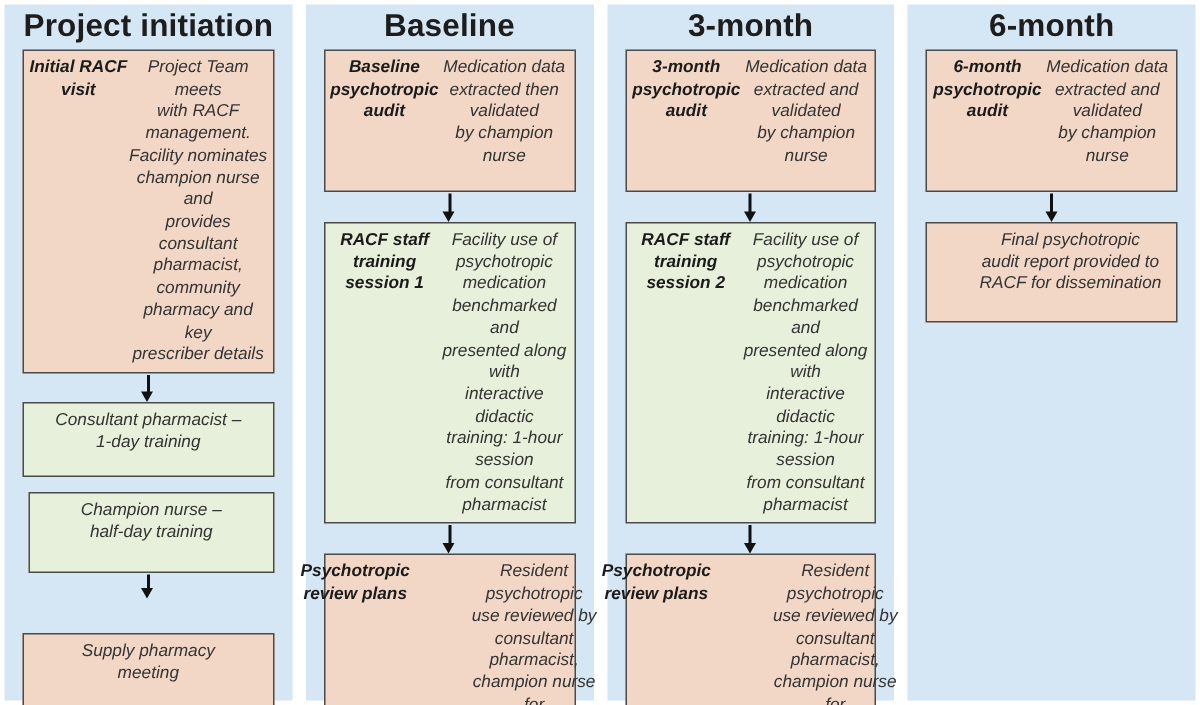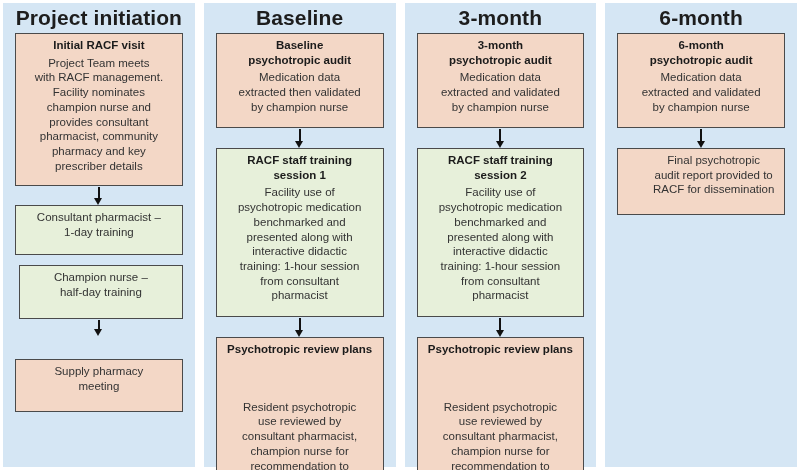--- a/index.html
+++ b/index.html
@@ -33,23 +33,25 @@
     font-weight: 600;
     color: #1d1d1d;
     letter-spacing: 0.1px;
   }
   .box {
     box-sizing: border-box;
     margin: 0 12px;
     border: 1.5px solid #4a4a4a;
     padding: 4px 3px;
     display: flex;
-    flex-direction: column;
+    flex-direction: row;
+    justify-content: center;
     text-align: center;
     flex: none;
+    font-style: italic;
   }
   .pink  { background: #f3d7c6; }
   .green { background: #e7f0da; }
   .box .title {
     font-weight: 700;
     font-size: 11.5px;
     line-height: 1.28;
     color: #1b1b1b;
     white-space: pre-line;
     margin-bottom: 3px;

